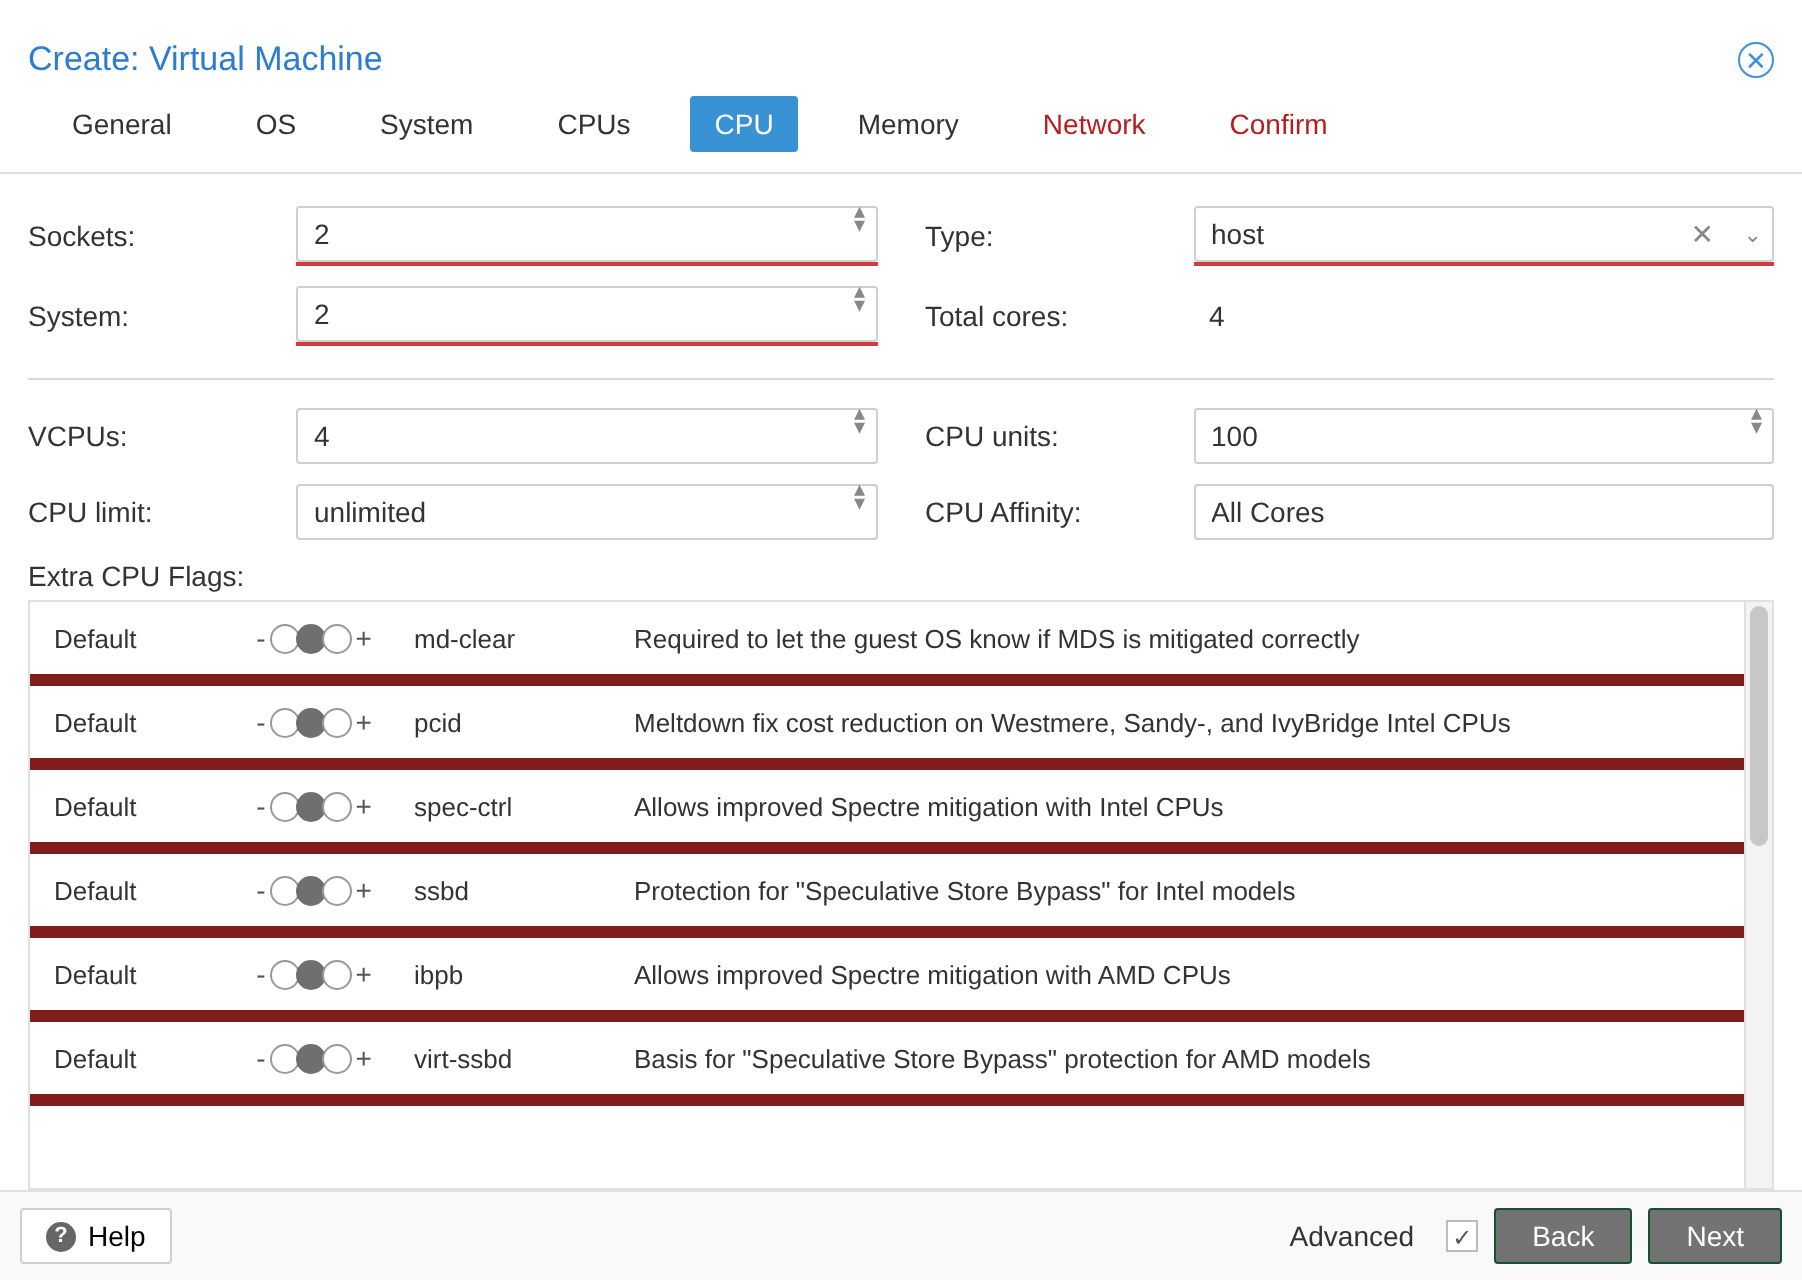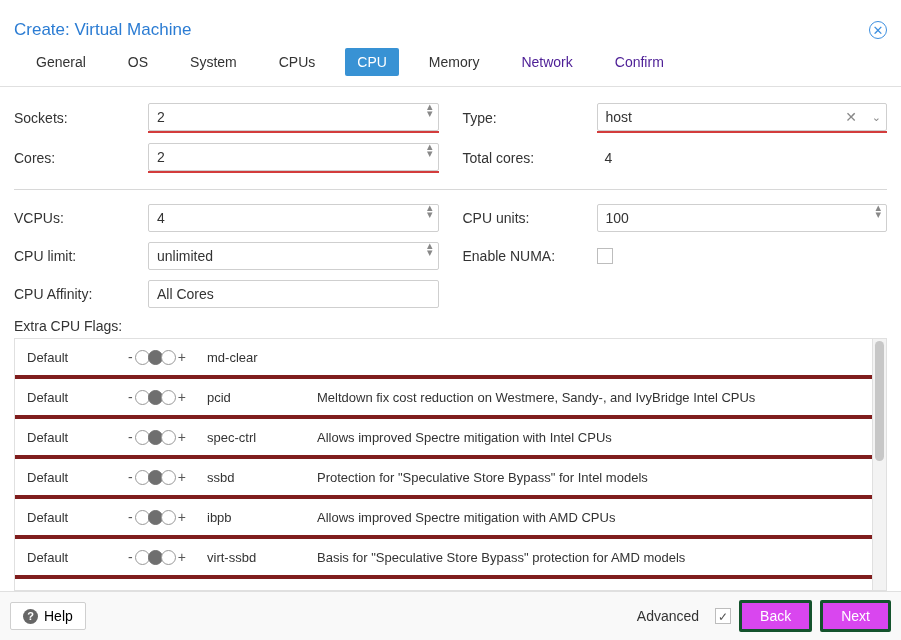--- a/index.html
+++ b/index.html
@@ -47,21 +47,21 @@
     color: #333;
     cursor: pointer;
     font-size: 14px;
   }
   .tab.active {
     background: #3892d4;
     color: #fff;
     border-radius: 2px;
   }
   .tab.disabled {
-    color: #4c1d95;
+    color: #b91c1c;
     cursor: default;
   }
   .form-body {
     flex: 1;
     overflow: hidden;
     padding: 16px 14px 0 14px;
     display: flex;
     flex-direction: column;
   }
   .form-grid {
@@ -148,21 +148,21 @@
     left: 2px; right: 2px;
     top: 2px;
     height: 120px;
     background: #c7c7c7;
     border-radius: 6px;
   }
   .flag-row {
     display: flex;
     align-items: center;
     padding: 10px 12px;
-    border-bottom: 4px solid #7f1d1d;
+    border-bottom: 6px solid #7f1d1d;
     gap: 10px;
   }
   .flag-row .f-default { width: 80px; }
   .flag-row .f-toggle { width: 80px; display:flex; align-items:center; justify-content:center; }
   .flag-row .f-name { width: 100px; }
   .flag-row .f-desc { flex: 1; }
   .tri-sign { font-size: 14px; color:#555; padding:0 3px; }
   .tri-dot {
     width: 15px; height: 15px;
     border: 1px solid #999;
@@ -184,22 +184,22 @@
     border:1px solid #cfcfcf;
     background:#fff;
     padding:5px 12px;
     border-radius:2px;
     cursor:pointer;
     font-size:14px;
   }
   .spacer { flex:1; }
   .adv-label { font-size:14px; color:#333; display:flex; align-items:center; gap:16px;}
   .primary-btn {
-    background:#d946ef;
-    border:3px solid #14532d;
+    background:#737373;
+    border:1px solid #14532d;
     color:#fff;
     padding:5px 18px;
     border-radius:2px;
     cursor:pointer;
     font-size:14px;
     text-align:center;
   }
   .check-mark::after{
     content:"✓"; font-size:12px; color:#555; position:relative; left:2px; top:-1px;
   }
@@ -241,21 +241,21 @@
     <div class="form-row">
       <div class="form-label">Type:</div>
       <div class="form-input-wrap red-underline">
         <input class="combo-input" value="host" style="">
         <div class="clear-x">✕</div>
         <div class="combo-arrow">⌄</div>
       </div>
     </div>
 
     <div class="form-row">
-      <div class="form-label">Cores:</div>
+      <div class="form-label">System:</div>
       <div class="form-input-wrap red-underline">
         <input class="spinner-input" value="2" style="">
         <div class="spinner-arrows">
             <span>▴</span>
             <span>▾</span>
           </div>
       </div>
     </div>
 
     <div class="form-row">
@@ -291,24 +291,20 @@
       <div class="form-label">CPU limit:</div>
       <div class="form-input-wrap">
         <input class="spinner-input" value="unlimited" style="">
         <div class="spinner-arrows">
             <span>▴</span>
             <span>▾</span>
           </div>
       </div>
     </div>
     <div class="form-row">
-      <div class="form-label">Enable NUMA:</div>
-      <span class="checkbox"></span>
-    </div>
-    <div class="form-row">
       <div class="form-label">CPU Affinity:</div>
       <div class="form-input-wrap">
         <input class="text-input" value="All Cores" style="">
       </div>
     </div>
     <div></div>
   </div>
 
   <div class="section-label">Extra CPU Flags:</div>
 
@@ -317,20 +313,21 @@
         <div class="flag-row">
           <div class="f-default">Default</div>
           <div class="f-toggle">
             <span class="tri-sign">-</span>
             <span class="tri-dot"></span>
             <span class="tri-dot sel"></span>
             <span class="tri-dot"></span>
             <span class="tri-sign">+</span>
           </div>
           <div class="f-name">md-clear</div>
+          <div class="f-desc">Required to let the guest OS know if MDS is mitigated correctly</div>
         </div>
         <div class="flag-row">
           <div class="f-default">Default</div>
           <div class="f-toggle">
             <span class="tri-sign">-</span>
             <span class="tri-dot"></span>
             <span class="tri-dot sel"></span>
             <span class="tri-dot"></span>
             <span class="tri-sign">+</span>
           </div>

